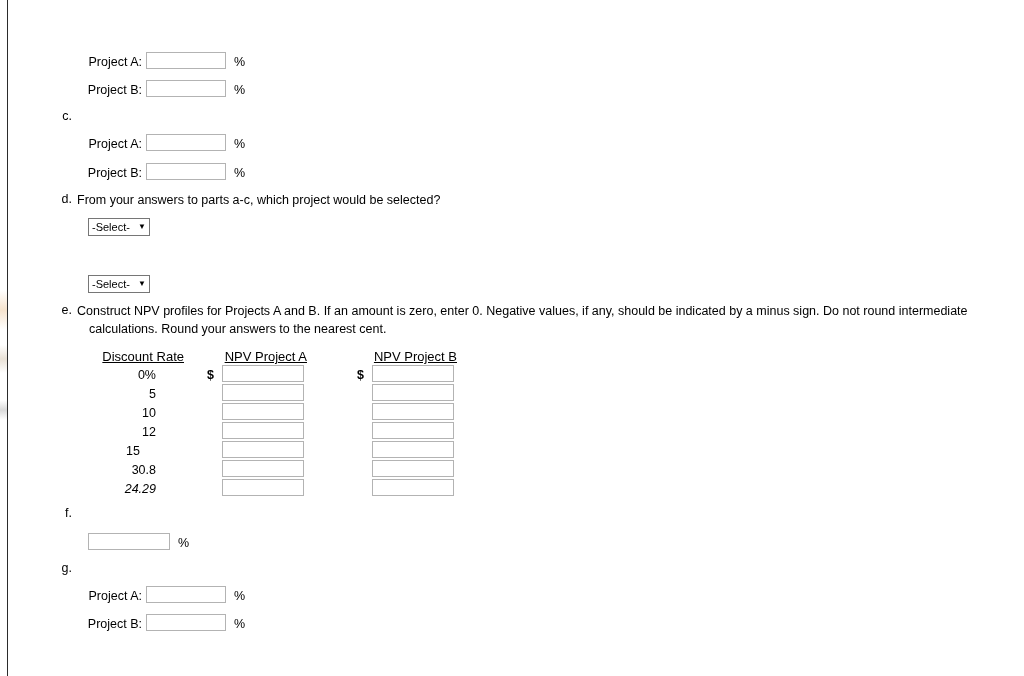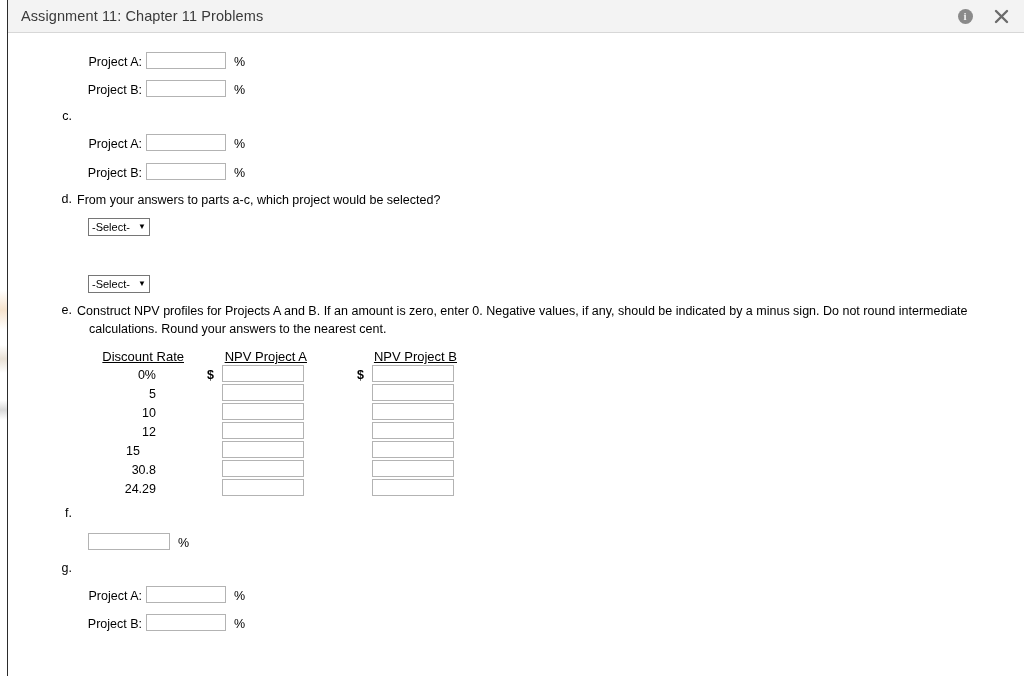--- a/index.html
+++ b/index.html
@@ -200,33 +200,20 @@
 
 <div id="screen">
 
   <div class="bg-artifact a1"></div>
   <div class="bg-artifact a2"></div>
   <div class="bg-artifact a3"></div>
   <div class="overlay-left-border"></div>
 
   <div class="panel">
 
-    <div class="titlebar">
-      <div class="titlebar-title">Assignment 11: Chapter 11 Problems</div>
-      <div class="titlebar-actions">
-        <button class="icon-btn">
-          <span class="info-circle">i</span>
-        </button>
-        <button class="icon-btn">
-          <svg class="close-x" width="17" height="17" viewBox="0 0 17 17">
-            <path d="M3 3 L14 14 M14 3 L3 14" stroke="#6b6b6b" stroke-width="2.4" stroke-linecap="round" fill="none"></path>
-          </svg>
-        </button>
-      </div>
-    </div>
 
     <div class="content">
 
       <div class="field-label" style="left:74px; top:22px; width:60px;">Project A:</div>
       <input class="tbox" style="left: 138px; top: 19px; width: 80px;" value="">
       <div class="pct" style="left:226px; top:22px;">%</div>
 
       <div class="field-label" style="left:74px; top:50px; width:60px;">Project B:</div>
       <input class="tbox" style="left: 138px; top: 47px; width: 80px;" value="">
       <div class="pct" style="left:226px; top:50px;">%</div>
@@ -282,21 +269,21 @@
       <input class="tbox" style="left: 364px; top: 389px; width: 82px;" value="">
 
       <div class="rate-cell" style="left:72px; top:411px;">15</div>
       <input class="tbox" style="left: 214px; top: 408px; width: 82px;" value="">
       <input class="tbox" style="left: 364px; top: 408px; width: 82px;" value="">
 
       <div class="rate-cell" style="left:88px; top:430px;">30.8</div>
       <input class="tbox" style="left: 214px; top: 427px; width: 82px;" value="">
       <input class="tbox" style="left: 364px; top: 427px; width: 82px;" value="">
 
-      <div class="rate-cell" style="left:88px; top:449px;">24.29</div>
+      <div class="rate-cell" style="left:88px; top:449px;font-style:italic;">24.29</div>
       <input class="tbox" style="left: 214px; top: 446px; width: 82px;" value="">
       <input class="tbox" style="left: 364px; top: 446px; width: 82px;" value="">
 
       <div class="qlabel-marker" style="left:50px; top:473px; width:14px;">f.</div>
 
       <input class="tbox" style="left: 80px; top: 500px; width: 82px;" value="">
       <div class="pct" style="left:170px; top:503px;">%</div>
 
       <div class="qlabel-marker" style="left:50px; top:528px; width:14px;">g.</div>
 

